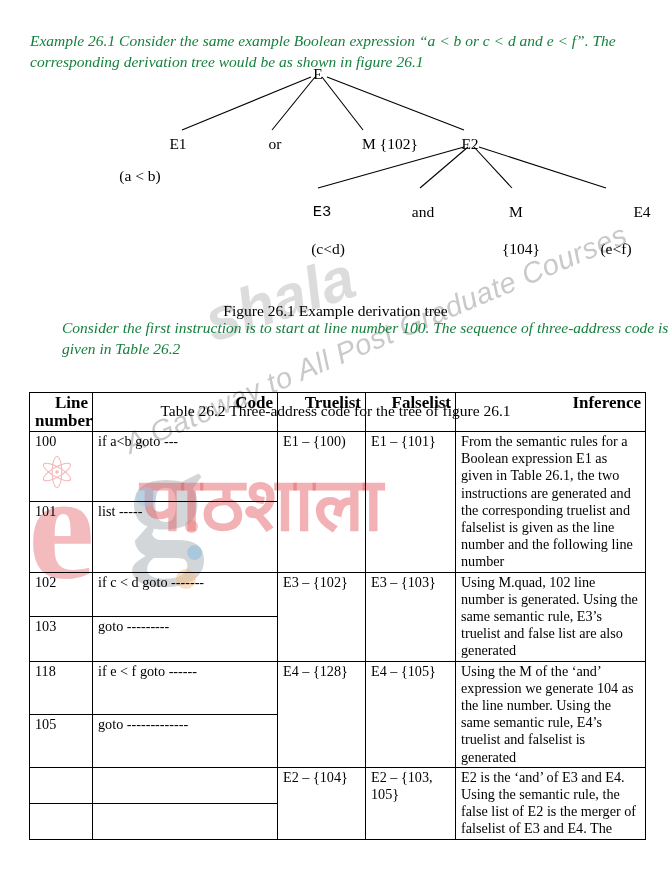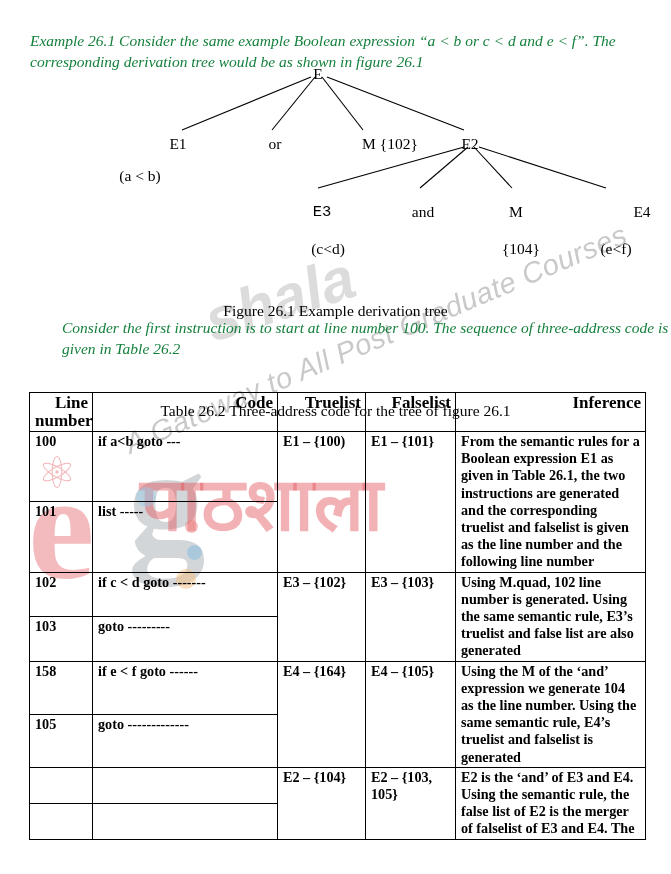--- a/index.html
+++ b/index.html
@@ -152,21 +152,21 @@
     width: 616px;
     border-collapse: collapse;
     table-layout: fixed;
     font-size: 14.2px;
   }
   #code-table td, #code-table th {
     border: 1px solid #000;
     vertical-align: top;
     padding: 1px 4px 1px 5px;
     line-height: 17.2px;
-    font-weight: bold;
+    font-weight: normal;
     text-align: left;
   }
   #code-table thead th {
     font-weight: bold;
     font-size: 17px;
     line-height: 18px;
     text-align: right;
   }
   .c-line   { width: 63px; }
   .c-code   { width: 185px; }
@@ -267,23 +267,23 @@
             <td>if c &lt; d goto -------</td>
             <td rowspan="2">E3 – {102}</td>
             <td rowspan="2">E3 – {103}</td>
             <td rowspan="2">Using M.quad, 102 line number is generated. Using the same semantic rule, E3’s truelist and false list are also generated</td>
           </tr>
           <tr>
             <td class="nb">103</td>
             <td class="nb">goto ---------</td>
           </tr>
           <tr>
-            <td>158</td>
+            <td>118</td>
             <td>if e &lt; f goto ------</td>
-            <td rowspan="2">E4 – {164}</td>
+            <td rowspan="2">E4 – {128}</td>
             <td rowspan="2">E4 – {105}</td>
             <td rowspan="2">Using the M of the ‘and’ expression we generate 104 as the line number. Using the same semantic rule, E4’s truelist and falselist is generated</td>
           </tr>
           <tr>
             <td class="nb">105</td>
             <td class="nb">goto -------------</td>
           </tr>
           <tr>
             <td></td>
             <td></td>

